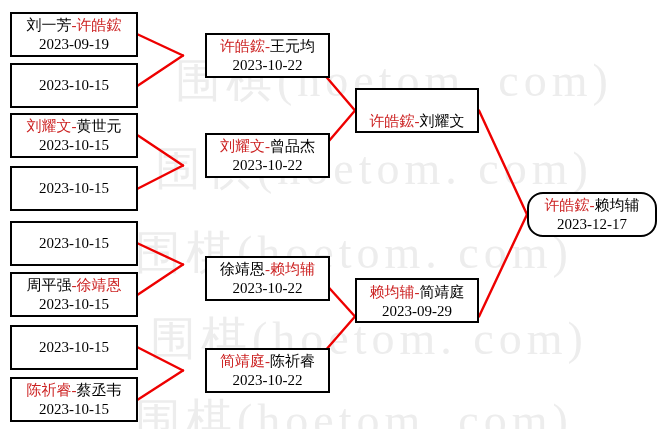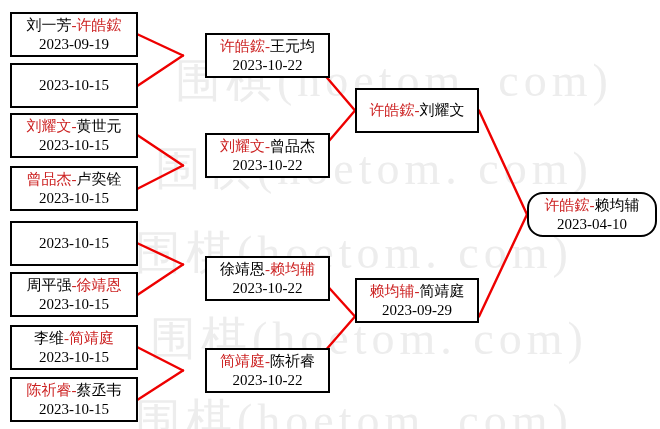--- a/index.html
+++ b/index.html
@@ -38,21 +38,21 @@
   }
   .match .date{font-size:15px;}
   .match[data-winner="p1"] .p1{color:#cc2222;}
   .match[data-winner="p2"] .p2{color:#cc2222;}
   .dash{color:#cc2222;}
   
   .r1{left:10px;width:124px;}
   
   .r2{left:183px;width:121px;margin-left:22px;}
   
-  .r3{left:355px;width:120px;}
+  .r3{left:355px;width:120px;justify-content:flex-end;}
   
   .r4{left:527px;width:126px;border-radius:16px;}
 </style>
 </head>
 <body>
 
 <div class="stage">
 
   <div class="watermark-layer">
     <div class="watermark" style="left:175px;top:50px;">围棋(hoetom. com)</div>
@@ -86,32 +86,30 @@
     <div class="date">2023-09-19</div>
   </div>
   <div class="match r1" style="top:63px" data-winner="p1">
     <div class="date">2023-10-15</div>
   </div>
   <div class="match r1" style="top:113px" data-winner="p1">
     <div class="names"><span class="p1">刘耀文</span><span class="dash">-</span><span class="p2">黄世元</span></div>
     <div class="date">2023-10-15</div>
   </div>
   <div class="match r1" style="top:166px" data-winner="p1">
-    <div class="names"><span class="p1">曾品杰</span><span class="dash">-</span><span class="p2">卢奕铨</span></div>
     <div class="date">2023-10-15</div>
   </div>
   <div class="match r1" style="top:221px" data-winner="p1">
     <div class="date">2023-10-15</div>
   </div>
   <div class="match r1" style="top:272px" data-winner="p2">
     <div class="names"><span class="p1">周平强</span><span class="dash">-</span><span class="p2">徐靖恩</span></div>
     <div class="date">2023-10-15</div>
   </div>
   <div class="match r1" style="top:325px" data-winner="p2">
-    <div class="names"><span class="p1">李维</span><span class="dash">-</span><span class="p2">简靖庭</span></div>
     <div class="date">2023-10-15</div>
   </div>
   <div class="match r1" style="top:377px" data-winner="p1">
     <div class="names"><span class="p1">陈祈睿</span><span class="dash">-</span><span class="p2">蔡丞韦</span></div>
     <div class="date">2023-10-15</div>
   </div>
 
   <div class="match r2" style="top:33px" data-winner="p1">
     <div class="names"><span class="p1">许皓鋐</span><span class="dash">-</span><span class="p2">王元均</span></div>
     <div class="date">2023-10-22</div>
@@ -132,16 +130,16 @@
   <div class="match r3" style="top:88px" data-winner="p1">
     <div class="names"><span class="p1">许皓鋐</span><span class="dash">-</span><span class="p2">刘耀文</span></div>
   </div>
   <div class="match r3" style="top:278px" data-winner="p1">
     <div class="names"><span class="p1">赖均辅</span><span class="dash">-</span><span class="p2">简靖庭</span></div>
     <div class="date">2023-09-29</div>
   </div>
 
   <div class="match r4" style="top:192px" data-winner="p1">
     <div class="names"><span class="p1">许皓鋐</span><span class="dash">-</span><span class="p2">赖均辅</span></div>
-    <div class="date">2023-04-10</div>
+    <div class="date">2023-12-17</div>
   </div>
 
 </div>
 
 </body></html>

